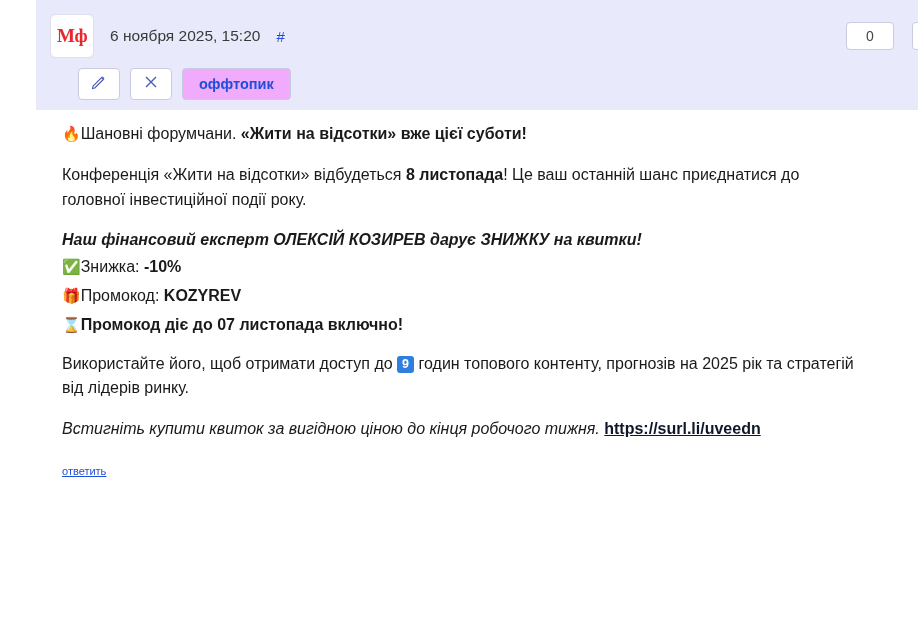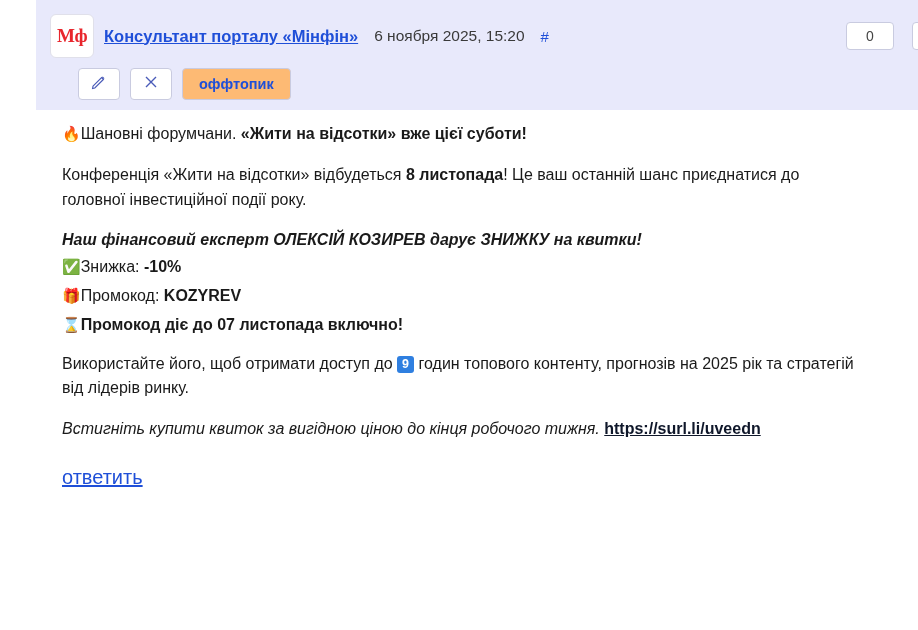--- a/index.html
+++ b/index.html
@@ -111,21 +111,21 @@
     border: 1px solid #c9cbe0;
     border-radius: 4px;
     display: flex;
     align-items: center;
     justify-content: center;
     color: #4a5bb8;
   }
   .tag-btn {
     height: 30px;
     padding: 0 16px;
-    background: #fdba74;
+    background: #f0abfc;
     border: 1px solid #c9cbe0;
     border-radius: 4px;
     display: flex;
     align-items: center;
     justify-content: center;
     color: #1f4fd8;
     font-weight: bold;
     font-size: 14.5px;
   }
   
@@ -155,21 +155,21 @@
     padding: 1px 5px;
     vertical-align: 1px;
     line-height: 1.25;
   }
   .link-plain {
     color: #0f172a;
     font-weight: bold;
   }
   .reply-link {
     color: #1f4fd8;
-    font-size: 20px;
+    font-size: 11px;
     text-decoration: underline;
     display: inline-block;
     margin-top: 4px;
   }
   .list-line { margin: 0 0 4px 0; }
   .sep-gap { height: 10px; }
   
   .scroll-track {
     position: absolute;
     top: 0;
@@ -182,21 +182,20 @@
 </head>
 <body>
 
 <div class="post">
 
   <div class="post-header">
     <div class="header-row">
       <div class="avatar">
         <span class="avatar-text">Мф</span>
       </div>
-      <a class="author" href="#">Консультант порталу «Мінфін»</a>
       <span class="timestamp">6 ноября 2025, 15:20</span>
       <a class="anchor-hash" href="#">#</a>
       <div class="header-spacer"></div>
       <div class="rating-box">0</div>
       <div class="plus-box">+</div>
     </div>
 
     <div class="tool-row">
       <div class="tool-btn">
         <span>

